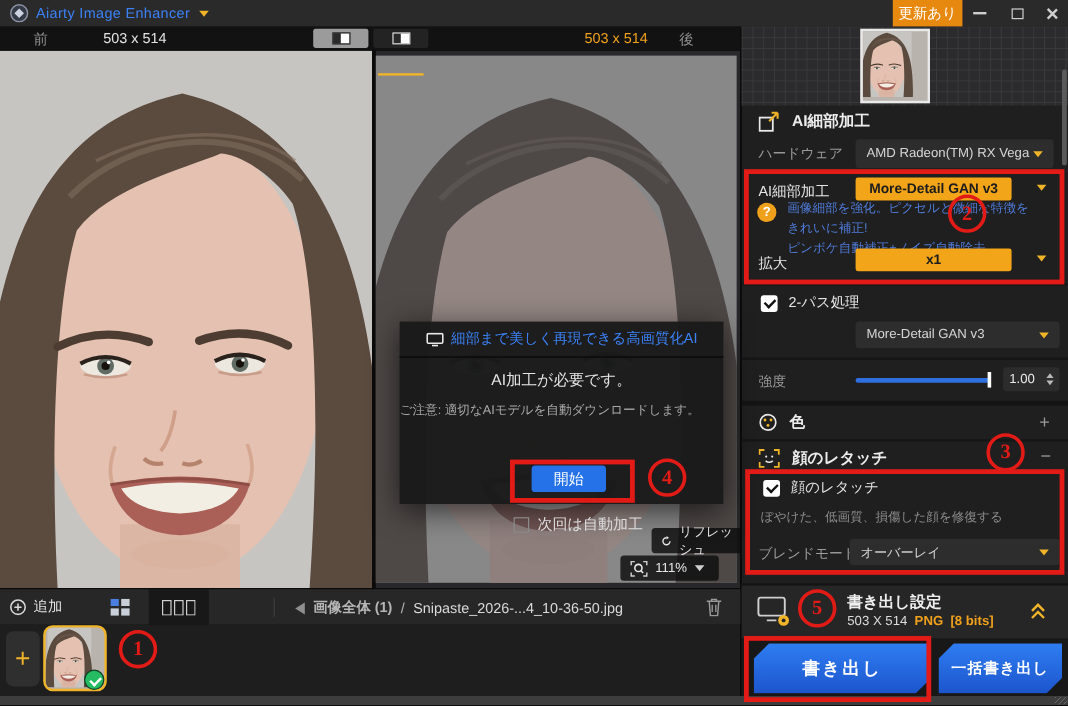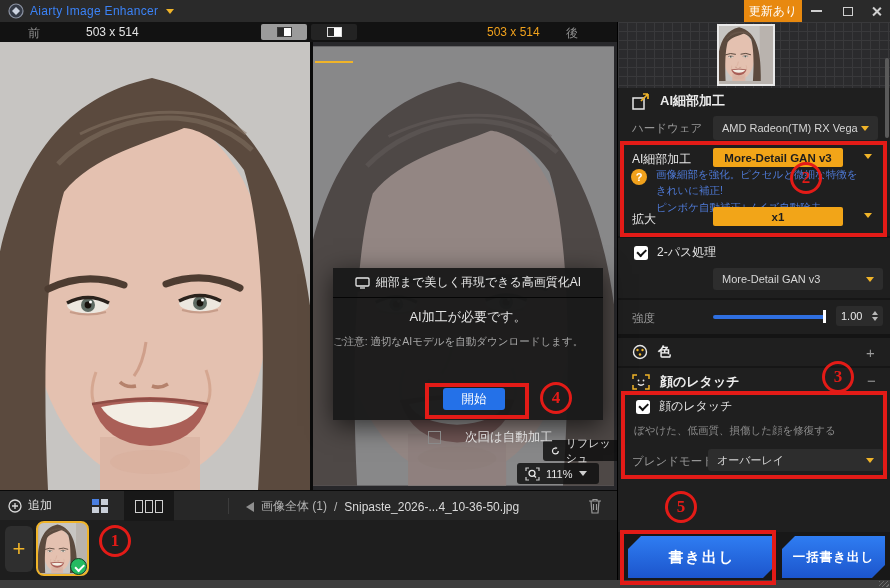--- a/index.html
+++ b/index.html
@@ -49,37 +49,37 @@
   .canvas-pill{position:absolute;background:rgba(16,16,16,.84);border-radius:3px;display:flex;align-items:center;
     padding:0 8px;gap:6px;color:#e6e6e6;font-size:11px;}
   #refresh-pill{left:543px;top:440px;width:80px;height:21px;}
   #zoom-pill{left:517px;top:463px;width:82px;height:21px;}
   .chev-sm{width:0;height:0;border-left:4px solid transparent;border-right:4px solid transparent;border-top:5px solid #cfcfcf;}
 
   
   #dialog{left:333px;top:268px;width:270px;height:152px;background:rgba(26,26,26,.97);
     box-shadow:0 6px 24px rgba(0,0,0,.65);z-index:10;}
   #dialog .dhead{height:30px;border-bottom:1px solid #050505;display:flex;align-items:center;justify-content:center;gap:6px;
-    font-size:12px;color:#e5e5e5;}
+    font-size:12px;color:#3b82f6;}
   #dialog .dmsg{margin-top:10px;text-align:center;font-size:13px;color:#e3e3e3;}
   #dialog .dnote{margin-top:9px;text-align:left;font-size:10.5px;color:#a9a9a9;}
   .cbx-empty{width:13px;height:13px;border:1px solid #8a8a8a;background:transparent;flex:0 0 auto;}
   #dialog .dcbrow{margin-top:9px;display:flex;align-items:center;justify-content:center;gap:7px;font-size:12px;color:#c6c6c6;}
   #start-btn{position:absolute;left:110px;top:120px;width:62px;height:22px;background:#2471e8;border-radius:3px;
     color:#fff;font-size:12.5px;display:flex;align-items:center;justify-content:center;}
-  #nexttime{left:428px;top:429px;display:flex;align-items:center;gap:24px;font-size:12.5px;color:#dedede;z-index:10;}
+  #nexttime{left:428px;top:429px;display:flex;align-items:center;gap:7px;font-size:12.5px;color:#dedede;z-index:10;}
 
   
   #bottombar{left:0;top:490px;width:617px;height:30px;background:#272727;border-top:1px solid #0a0a0a;z-index:4;}
   #add-btn{position:absolute;left:8px;top:6px;display:flex;align-items:center;gap:6px;font-size:12px;color:#e2e2e2;}
   #filmtab{position:absolute;left:124px;top:0;width:50px;height:30px;background:#181818;display:flex;align-items:center;justify-content:center;}
   .vsep{position:absolute;left:228px;top:7px;width:1px;height:16px;background:#3c3c3c;}
   #breadcrumb{position:absolute;left:246px;top:7px;display:flex;align-items:center;gap:7px;font-size:12px;}
   .back-tri{width:0;height:0;border-top:5px solid transparent;border-bottom:5px solid transparent;border-right:8px solid #8f8f8f;}
-  #breadcrumb .grp{color:#b5b5b5;} #breadcrumb .sep{color:#b5b5b5;} #breadcrumb .file{color:#dadada;}
+  #breadcrumb .grp{color:#b5b5b5;font-weight:bold;} #breadcrumb .sep{color:#b5b5b5;} #breadcrumb .file{color:#dadada;}
 
   
   #thumbstrip{left:0;top:520px;width:617px;height:60px;background:#1e1e1e;}
   #plus-btn{position:absolute;left:5px;top:6px;width:28px;height:46px;background:#2f2f2f;border-radius:6px;
     color:#f0b429;font-size:22px;display:flex;align-items:center;justify-content:center;}
   #cur-thumb{position:absolute;left:36px;top:1px;width:53px;height:55px;border:2px solid #f0b429;border-radius:8px;
     overflow:hidden;background:#b9b3ae;}
   #check-badge{position:absolute;left:70px;top:38px;width:17px;height:17px;border-radius:50%;background:#25bb62;
     border:1.5px solid #123d22;z-index:6;}
   #check-badge::after{content:"";position:absolute;left:4px;top:4.5px;width:7px;height:3.5px;
@@ -402,20 +402,38 @@
       <span class="cbx"></span>
       <span>顔のレタッチ</span>
     </div>
     <div id="face-desc">ぼやけた、低画質、損傷した顔を修復する</div>
     <span class="sb-row-label" style="left:14px;top:432px">ブレンドモード</span>
     <div class="dd" style="left:90px;top:427px;width:175px;height:22px">
       <span>オーバーレイ</span>
       <span class="chev"></span>
     </div>
 
+    <div id="export-sec">
+      <svg width="30" height="27" viewBox="0 0 30 27" style="position:absolute;left:12px;top:8px">
+        <rect x="2" y="2" width="22" height="15" rx="2" stroke="#cfcfcf" stroke-width="1.6" fill="none"></rect>
+        <path d="M9,21 H17" stroke="#cfcfcf" stroke-width="1.6"></path>
+        <circle cx="23" cy="21" r="4.5" fill="#f0b429"></circle>
+          <circle cx="23" cy="21" r="1.6" fill="#262626"></circle>
+      </svg>
+      <span id="export-title">書き出し設定</span>
+      <span id="export-sub">
+        <span>503 X 514</span>
+        <span class="fmt">PNG</span>
+        <span class="bits">[8 bits]</span>
+      </span>
+      <svg width="14" height="15" viewBox="0 0 14 15" style="position:absolute;left:240px;top:14px">
+        <path d="M2,7 L7,2 L12,7" stroke="#f0b429" stroke-width="2" fill="none"></path>
+        <path d="M2,13 L7,8 L12,13" stroke="#f0b429" stroke-width="2" fill="none"></path>
+      </svg>
+    </div>
 
     <div id="btn-area">
       <div id="batch-btn" class="blue-btn">一括書き出し</div>
       <div id="export-btn" class="blue-btn">書き出し</div>
     </div>
   </div>
 
   <div class="red-box" style="left:620px;top:141px;width:267px;height:96px"></div>
   <div class="red-box" style="left:621px;top:391px;width:266px;height:88px"></div>
   <div class="red-box" style="left:425px;top:383px;width:104px;height:36px"></div>

